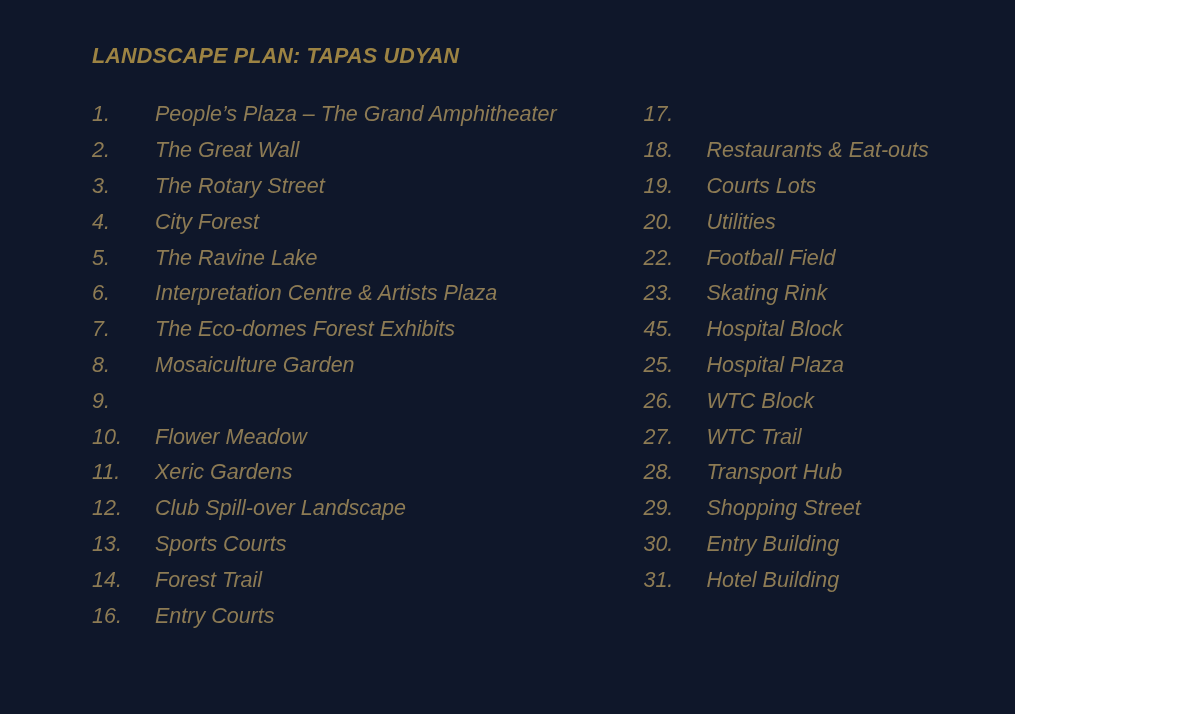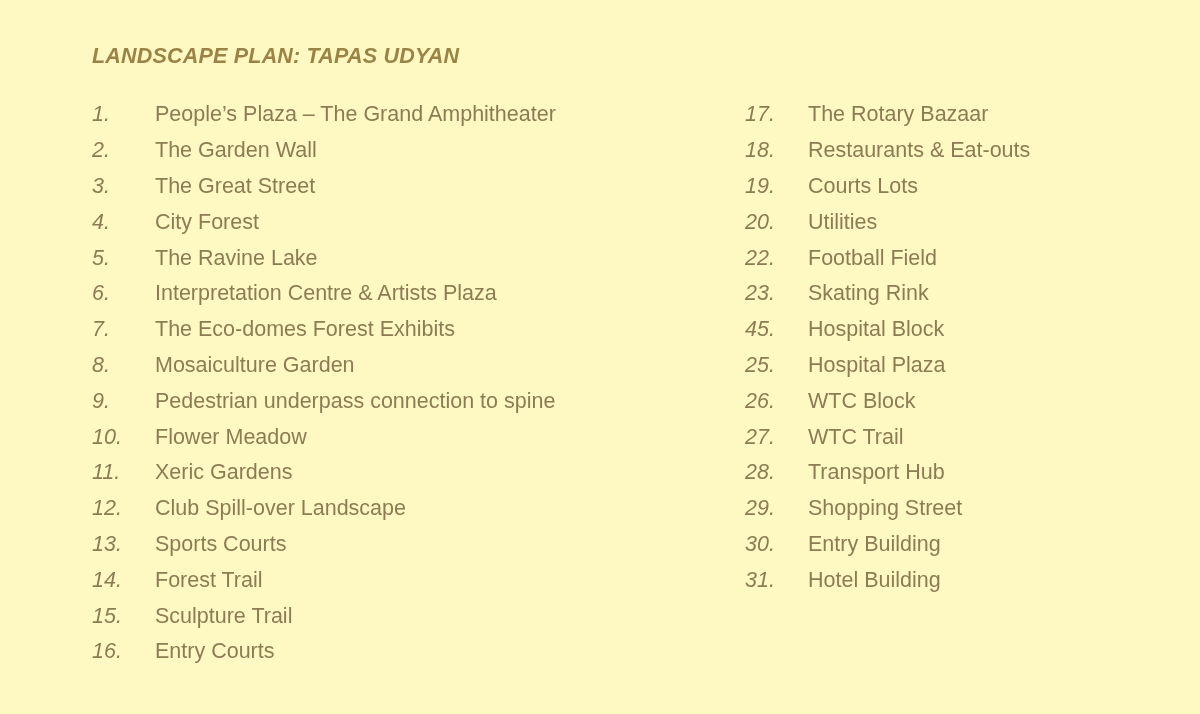--- a/index.html
+++ b/index.html
@@ -6,23 +6,23 @@
     margin: 0;
     padding: 0;
     background: #ffffff;
     width: 1200px;
     height: 714px;
     overflow: hidden;
     font-family: "Liberation Sans", sans-serif;
   }
   .page {
     position: relative;
-    width: 1200px;
+    width: 1015px;
     height: 714px;
-    background: #fef9c3;
+    background: #0f172a;
     box-sizing: border-box;
     padding: 44px 0 0 92px;
   }
   .plan-title {
     font-style: italic;
     font-weight: bold;
     font-size: 21.5px;
     letter-spacing: 0.2px;
     color: #9c8343;
     margin: 0 0 28px 0;
@@ -43,20 +43,21 @@
     height: 35.8px;
     align-items: center;
   }
   .num {
     flex: 0 0 63px;
     font-style: italic;
     font-size: 21.5px;
     color: #8d7b54;
   }
   .label {
+    font-style: italic;
     font-size: 21.5px;
     color: #8d7b54;
     white-space: nowrap;
   }
 </style>
 </head>
 <body>
 
 <div class="page">
 
@@ -64,25 +65,25 @@
 
   <div class="columns">
 
     <ol class="col col-1">
       <li class="row">
           <span class="num">1.</span>
           <span class="label">People’s Plaza – The Grand Amphitheater</span>
         </li>
       <li class="row">
           <span class="num">2.</span>
-          <span class="label">The Garden Wall</span>
+          <span class="label">The Great Wall</span>
         </li>
       <li class="row">
           <span class="num">3.</span>
-          <span class="label">The Great Street</span>
+          <span class="label">The Rotary Street</span>
         </li>
       <li class="row">
           <span class="num">4.</span>
           <span class="label">City Forest</span>
         </li>
       <li class="row">
           <span class="num">5.</span>
           <span class="label">The Ravine Lake</span>
         </li>
       <li class="row">
@@ -92,21 +93,20 @@
       <li class="row">
           <span class="num">7.</span>
           <span class="label">The Eco-domes Forest Exhibits</span>
         </li>
       <li class="row">
           <span class="num">8.</span>
           <span class="label">Mosaiculture Garden</span>
         </li>
       <li class="row">
           <span class="num">9.</span>
-          <span class="label">Pedestrian underpass connection to spine</span>
         </li>
       <li class="row">
           <span class="num">10.</span>
           <span class="label">Flower Meadow</span>
         </li>
       <li class="row">
           <span class="num">11.</span>
           <span class="label">Xeric Gardens</span>
         </li>
       <li class="row">
@@ -115,33 +115,28 @@
         </li>
       <li class="row">
           <span class="num">13.</span>
           <span class="label">Sports Courts</span>
         </li>
       <li class="row">
           <span class="num">14.</span>
           <span class="label">Forest Trail</span>
         </li>
       <li class="row">
-          <span class="num">15.</span>
-          <span class="label">Sculpture Trail</span>
-        </li>
-      <li class="row">
           <span class="num">16.</span>
           <span class="label">Entry Courts</span>
         </li>
     </ol>
 
     <ol class="col col-2">
       <li class="row">
           <span class="num">17.</span>
-          <span class="label">The Rotary Bazaar</span>
         </li>
       <li class="row">
           <span class="num">18.</span>
           <span class="label">Restaurants &amp; Eat-outs</span>
         </li>
       <li class="row">
           <span class="num">19.</span>
           <span class="label">Courts Lots</span>
         </li>
       <li class="row">

